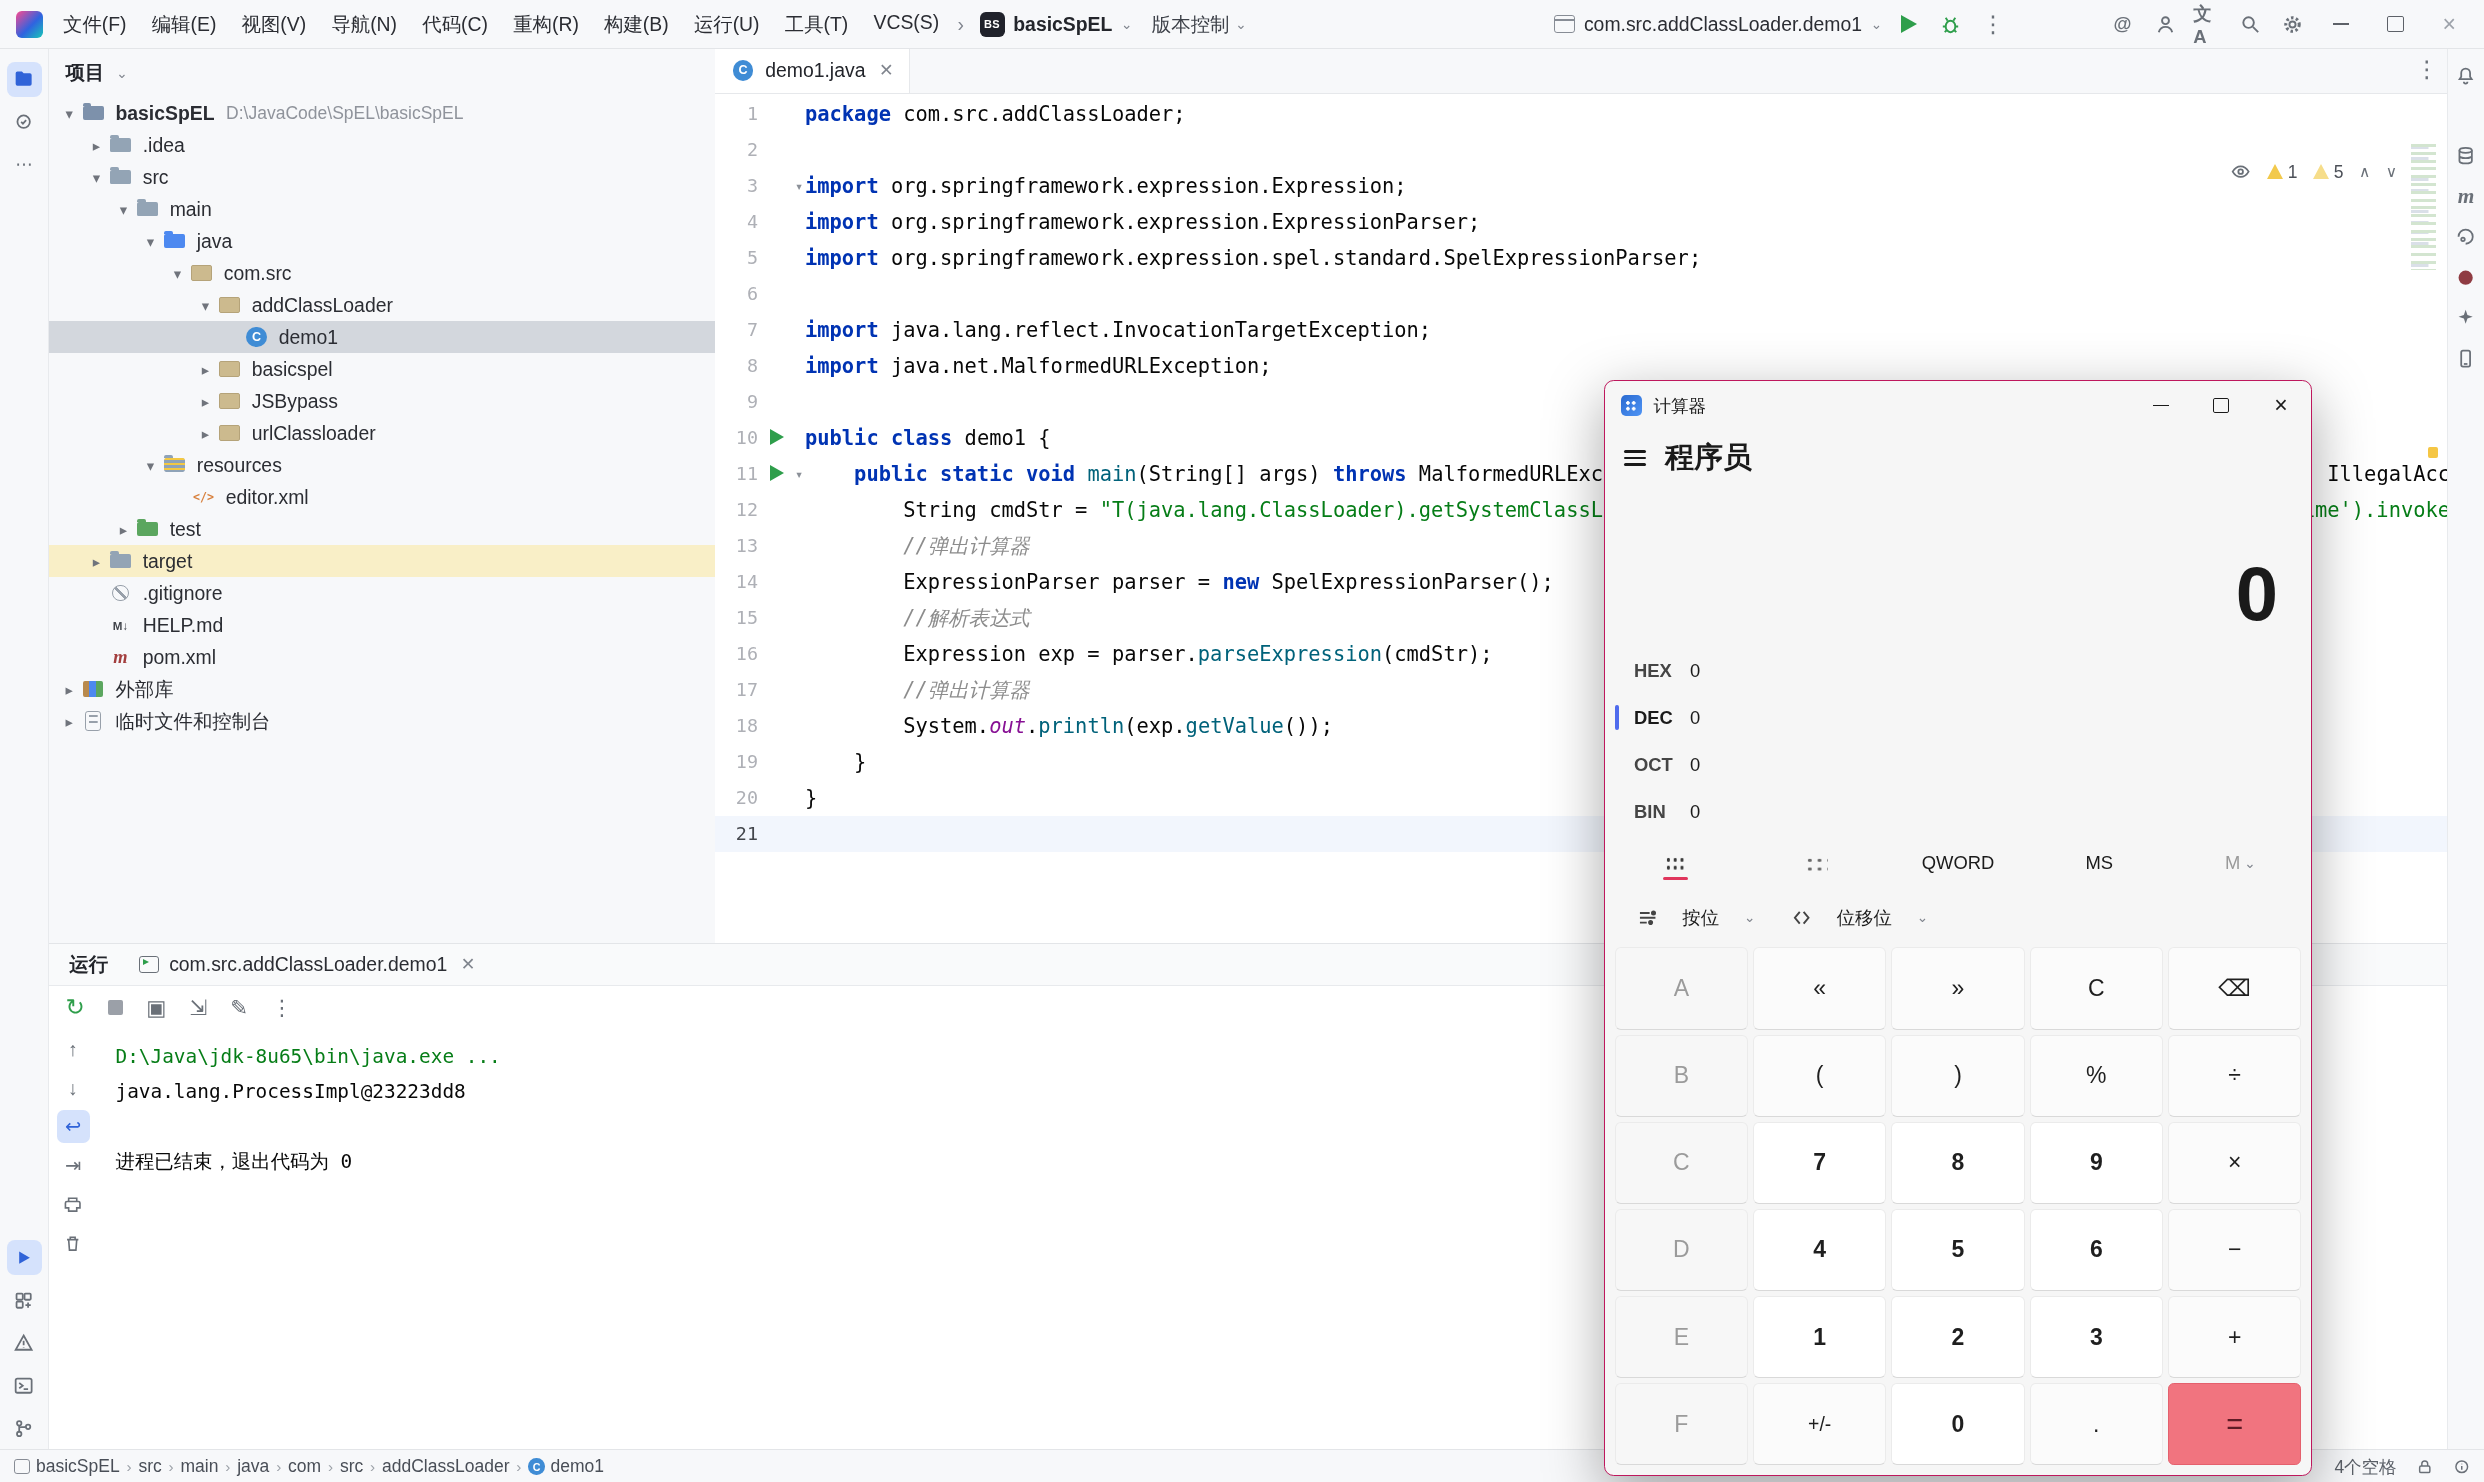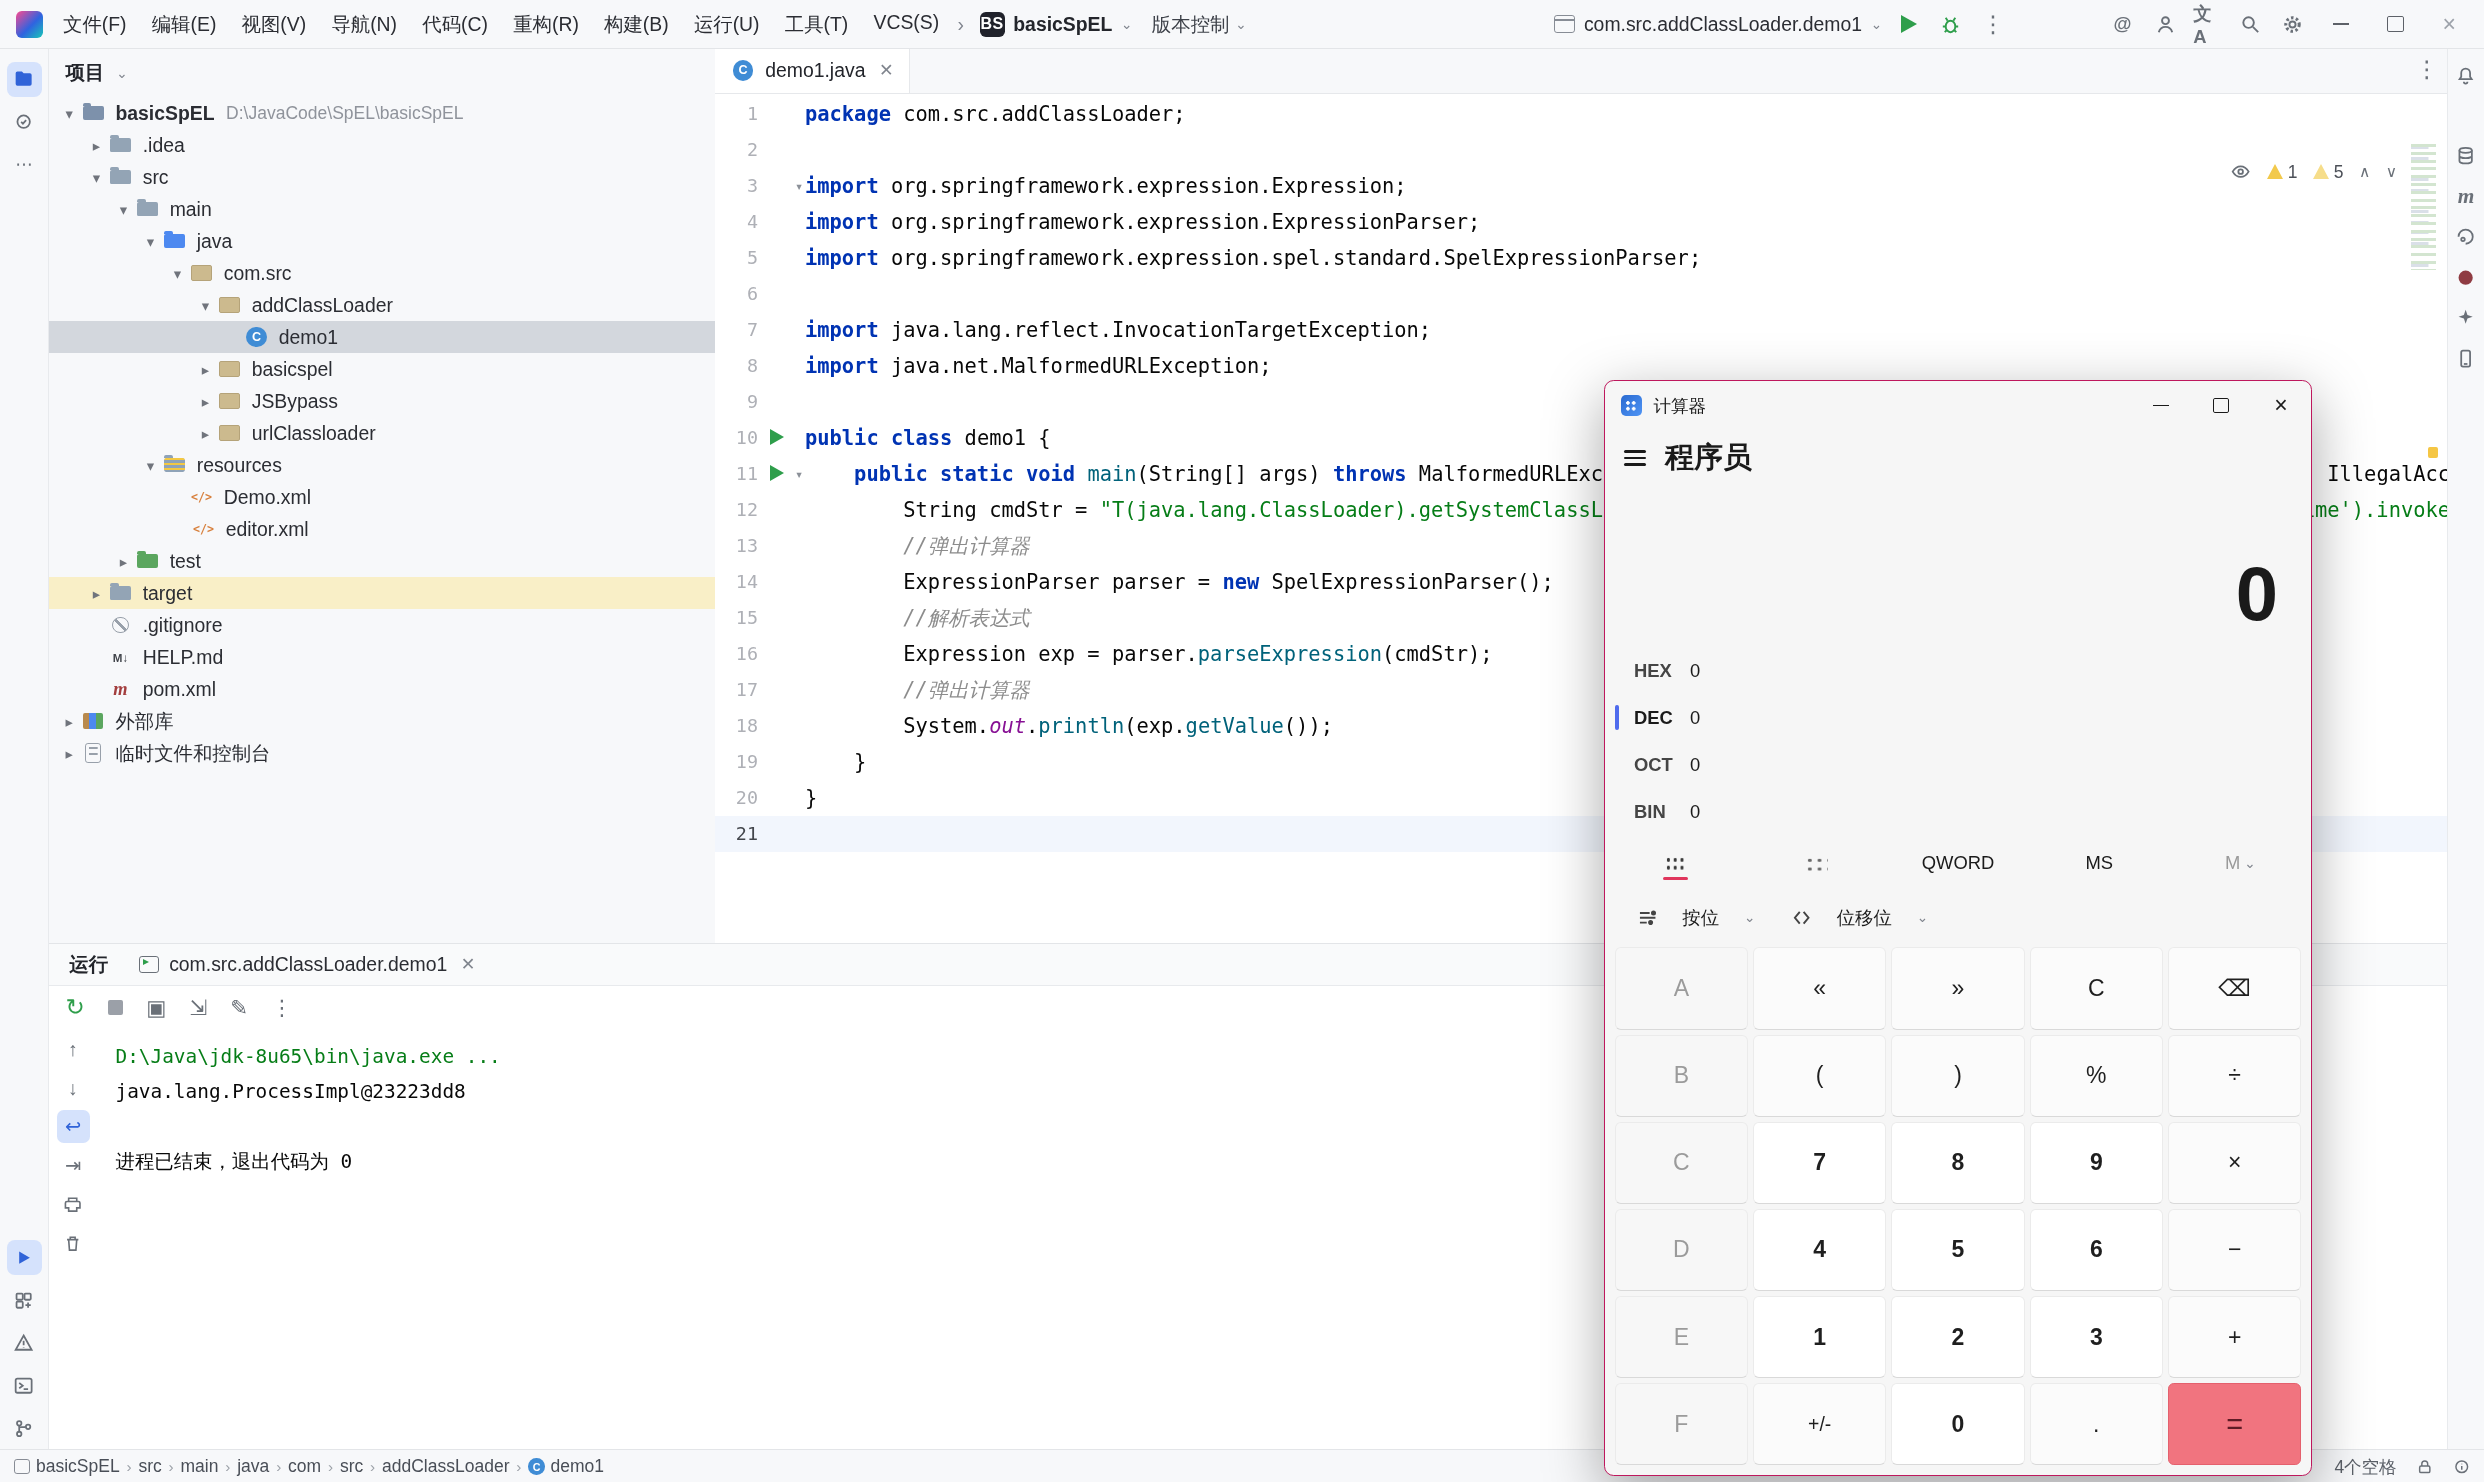--- a/index.html
+++ b/index.html
@@ -7,21 +7,21 @@
        font-family:"Liberation Sans",sans-serif;color:#1d1e22;-webkit-font-smoothing:antialiased;}
 
   
   .titlebar{position:absolute;left:0;top:0;right:0;height:48px;display:flex;align-items:center;
             background:#f7f8fa;border-bottom:1px solid #e3e5e8;padding:0 7.8px;z-index:5;}
   .logo{width:27px;height:27px;border-radius:5.8px;margin:0 7.8px;
         background:linear-gradient(135deg,#fc4a8f 0%,#2f63e0 55%,#18c7b7 100%);}
   .menu-item{font-size:19.4px;color:#2b2d33;padding:4.9px 12.6px;border-radius:5.8px;cursor:default;white-space:nowrap;}
   .tb-chev{color:#80858e;font-size:19.4px;padding:0 5.8px;}
   .proj-widget{display:flex;align-items:center;gap:8.7px;padding:3.9px 9.7px;border-radius:7.8px;}
-  .proj-badge{width:25px;height:25px;border-radius:5.8px;background:#20222b;color:#fff;font-size:16px;
+  .proj-badge{width:25px;height:25px;border-radius:5.8px;background:#20222b;color:#fff;font-size:11px;
               font-weight:700;display:flex;align-items:center;justify-content:center;letter-spacing:0.5px;}
   .proj-name{font-size:19.4px;font-weight:700;color:#23252b;}
   .vcs-widget{display:flex;align-items:center;gap:5.8px;font-size:19.4px;color:#3d4149;padding:3.9px 9.7px;}
   .mini-chev{font-size:13.6px;color:#80858e;}
   .runconf{display:flex;align-items:center;gap:8.7px;font-size:19.4px;color:#2b2d33;margin-left:auto;padding:3.9px 7.8px;}
   .runconf-ic{width:19.4px;height:15.5px;border:1.9px solid #878c95;border-radius:2.9px;position:relative;}
   .runconf-ic::before{content:"";position:absolute;left:0;right:0;top:2.9px;height:1.9px;background:#878c95;}
   .play-tri{width:0;height:0;border-left:16.5px solid #2e9e4b;border-top:9.7px solid transparent;
             border-bottom:9.7px solid transparent;margin:0 11.6px;}
   .tb-icon{width:29px;height:29px;display:flex;align-items:center;justify-content:center;margin:0 6.8px;color:#6a7078;}
@@ -424,25 +424,20 @@
         <div class="tree-row" style="padding-left: 146px;">
           <span class="tree-chev">▸</span>
           <span class="ic ic-package"></span>
           <span class="tree-label">urlClassloader</span>
         </div>
         <div class="tree-row" style="padding-left: 91px;">
           <span class="tree-chev">▾</span>
           <span class="ic ic-folder-resources"></span>
           <span class="tree-label">resources</span>
         </div>
-        <div class="tree-row" style="padding-left: 118px;">
-          <span class="tree-chev"></span>
-          <span class="ic ic-xml"></span>
-          <span class="tree-label">Demo.xml</span>
-        </div>
         <div class="tree-row" style="padding-left: 120px;">
           <span class="tree-chev"></span>
           <span class="ic ic-xml"></span>
           <span class="tree-label">editor.xml</span>
         </div>
         <div class="tree-row" style="padding-left: 64px;">
           <span class="tree-chev">▸</span>
           <span class="ic ic-folder-test"></span>
           <span class="tree-label">test</span>
         </div>

